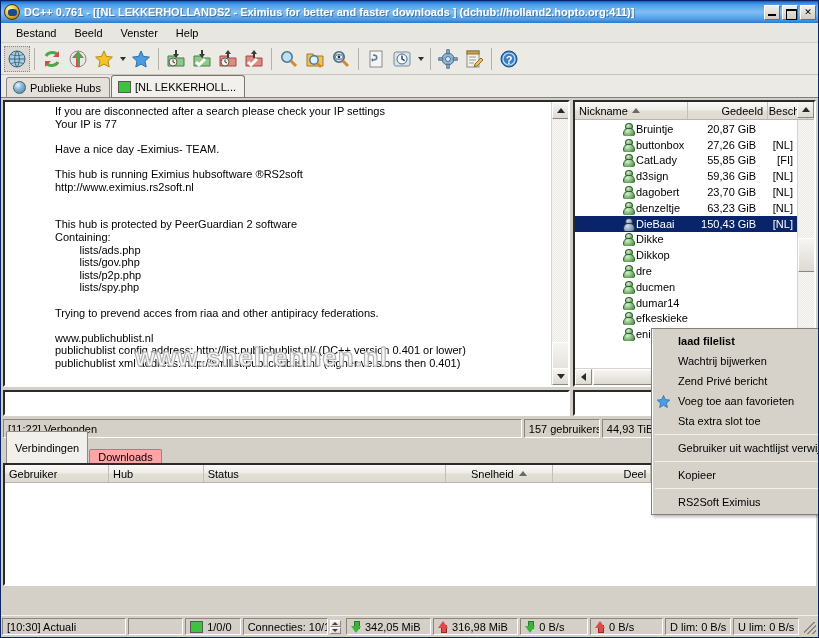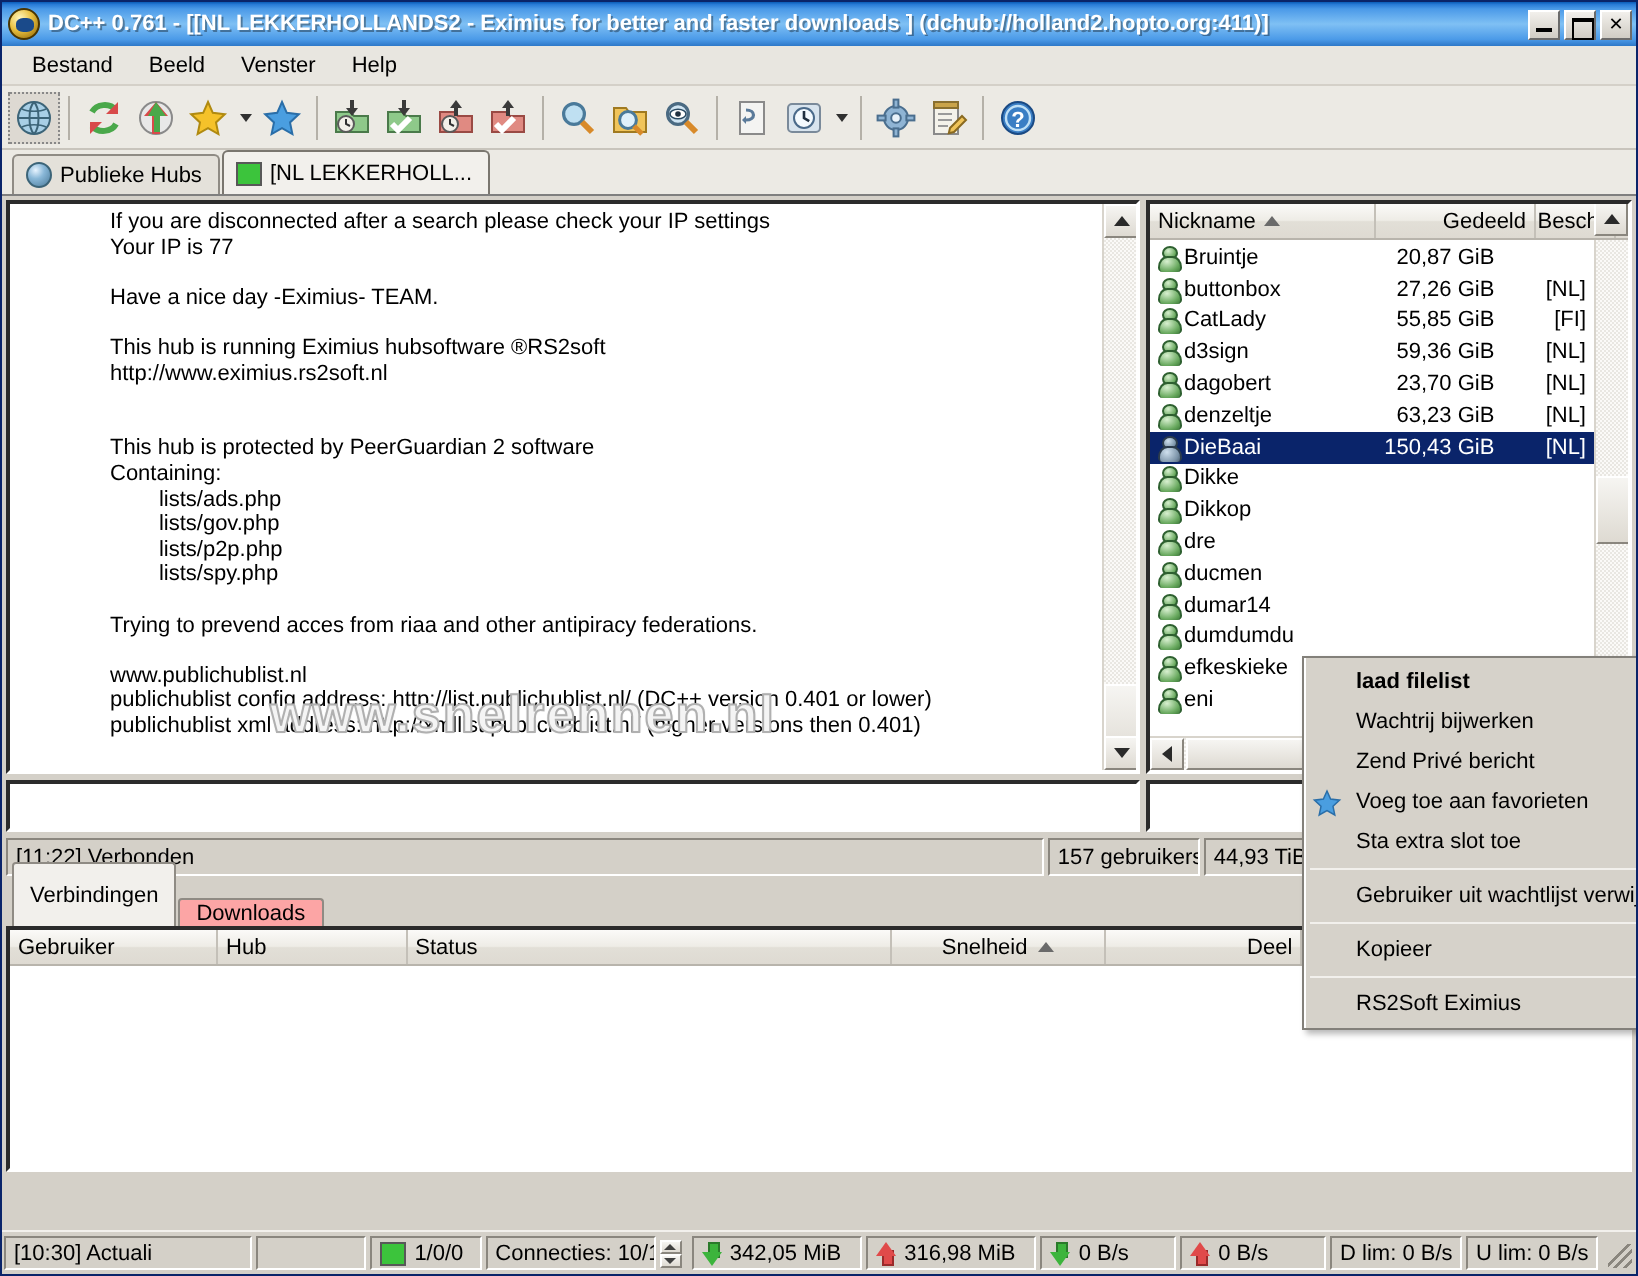--- a/index.html
+++ b/index.html
@@ -271,20 +271,21 @@
   }
   .ulrows {
     position:absolute; left:0; right:17px; top:19px; bottom:0;
     overflow:hidden;
   }
   .urow {
     display:flex; align-items:center;
     height: 15.8px;
     font-size:11px;
     cursor: default;
+    padding-left: 44px;
   }
   .urow.sel { background:#0a246a; color:#fff; }
   .uicon {
     width: 14px; height: 14px; flex:0 0 auto;
     margin: 0 1px 0 2px;
     position: relative;
   }
   .uicon::before {
     content:""; position:absolute; left:4px; top:1px; width:6px; height:5px;
     border-radius:50%;
@@ -821,26 +822,20 @@
               <span class="udesc"></span>
             </div>
             <div class="urow">
               <span class="uicon"></span>
               <span class="unick">dumar14</span>
               <span class="ushare"></span>
               <span class="udesc"></span>
             </div>
             <div class="urow">
               <span class="uicon"></span>
-              <span class="unick">dumdumdu</span>
-              <span class="ushare"></span>
-              <span class="udesc"></span>
-            </div>
-            <div class="urow">
-              <span class="uicon"></span>
               <span class="unick">efkeskieke</span>
               <span class="ushare"></span>
               <span class="udesc"></span>
             </div>
             <div class="urow">
               <span class="uicon"></span>
               <span class="unick">eni</span>
               <span class="ushare"></span>
               <span class="udesc"></span>
             </div>

